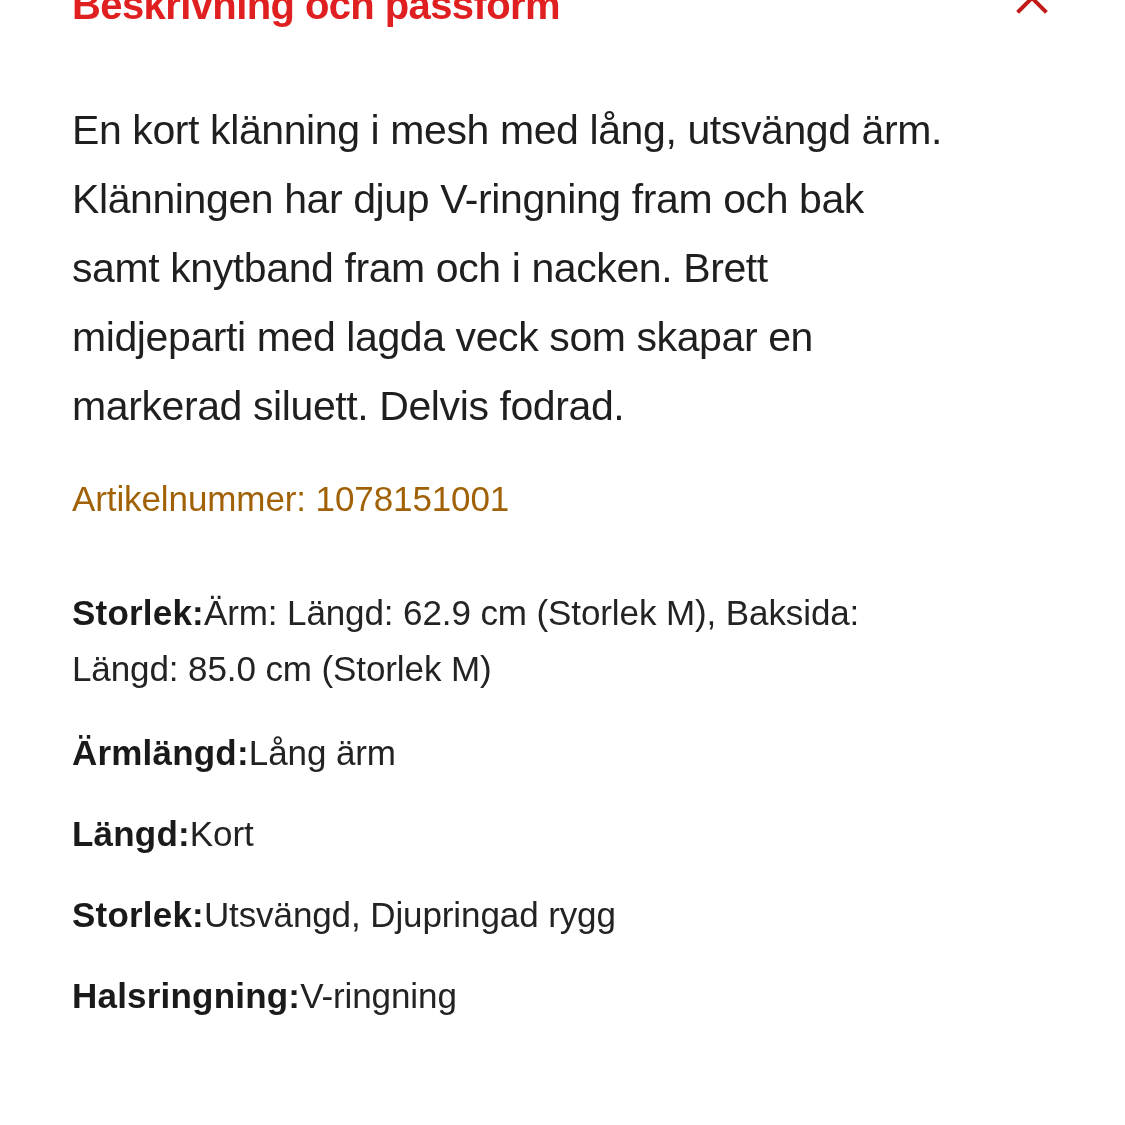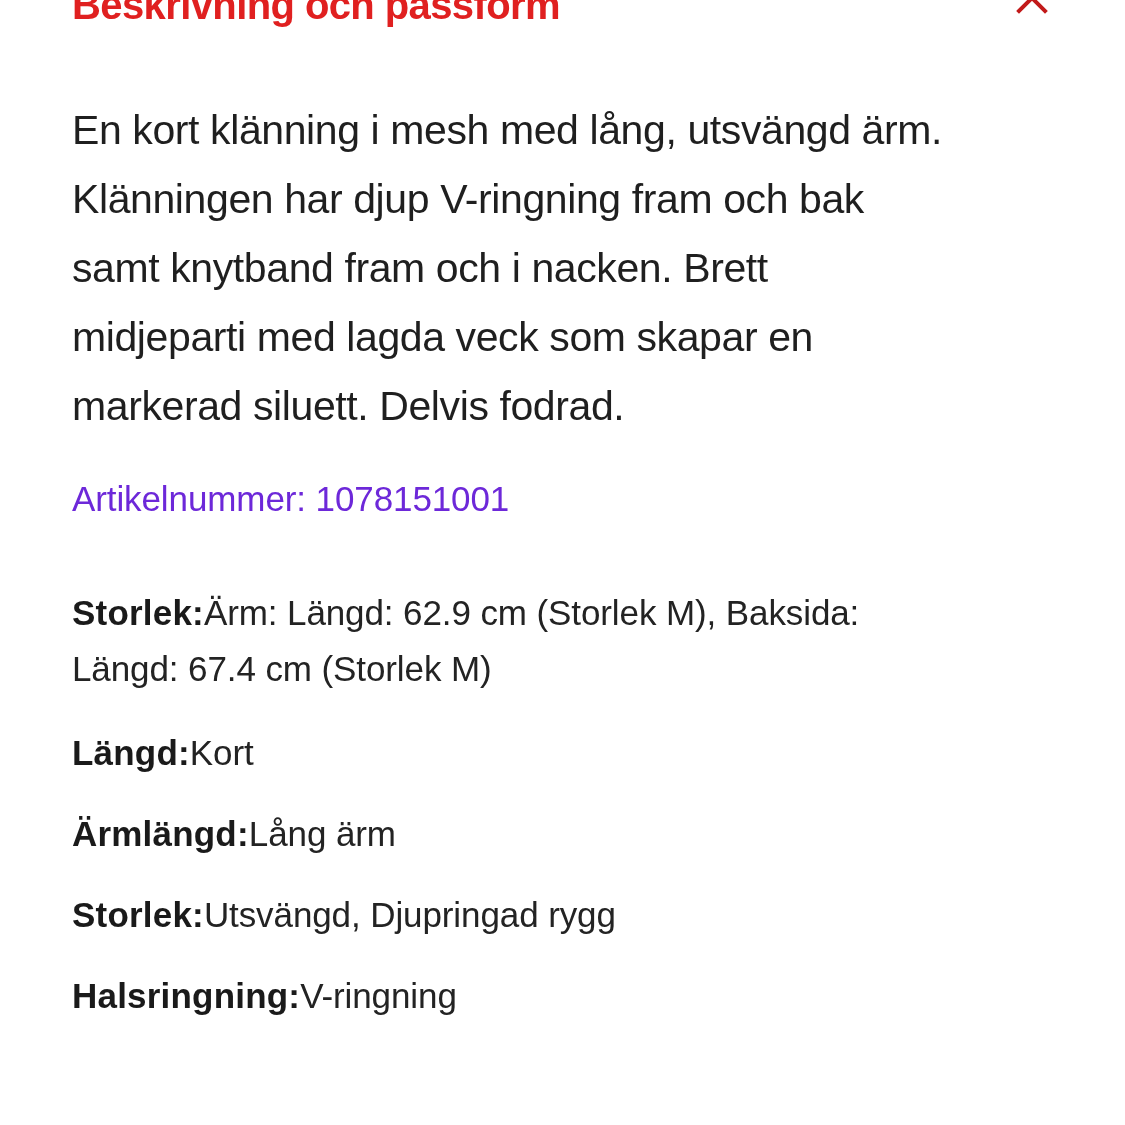--- a/index.html
+++ b/index.html
@@ -79,21 +79,21 @@
     color: #1f1f1f;
     letter-spacing: -0.4px;
     max-width: 965px;
     font-weight: 400;
   }
 
   .article-number {
     margin-top: 36px;
     font-size: 35px;
     line-height: 44px;
-    color: #6d28d9;
+    color: #a16207;
     letter-spacing: -0.1px;
     font-weight: 400;
   }
 
   .attr-list {
     margin-top: 64px;
     list-style: none;
   }
 
   .attr-row {
@@ -139,29 +139,29 @@
 
   <div class="content">
 
     <p class="description">En kort klänning i mesh med lång, utsvängd ärm. Klänningen har djup V-ringning fram och bak samt knytband fram och i nacken. Brett midjeparti med lagda veck som skapar en markerad siluett. Delvis fodrad.</p>
 
     <p class="article-number">Artikelnummer: 1078151001</p>
 
     <ul class="attr-list">
 
       <li class="attr-row size-row">
-        <span class="attr-label">Storlek:</span><span class="attr-value">Ärm: Längd: 62.9 cm (Storlek M), Baksida: Längd: 67.4 cm (Storlek M)</span>
+        <span class="attr-label">Storlek:</span><span class="attr-value">Ärm: Längd: 62.9 cm (Storlek M), Baksida: Längd: 85.0 cm (Storlek M)</span>
+      </li>
+
+      <li class="attr-row">
+        <span class="attr-label">Ärmlängd:</span><span class="attr-value">Lång ärm</span>
       </li>
 
       <li class="attr-row">
         <span class="attr-label">Längd:</span><span class="attr-value">Kort</span>
-      </li>
-
-      <li class="attr-row">
-        <span class="attr-label">Ärmlängd:</span><span class="attr-value">Lång ärm</span>
       </li>
 
 
       <li class="attr-row">
         <span class="attr-label">Storlek:</span><span class="attr-value">Utsvängd, Djupringad rygg</span>
       </li>
 
       <li class="attr-row">
         <span class="attr-label">Halsringning:</span><span class="attr-value">V-ringning</span>
       </li>

